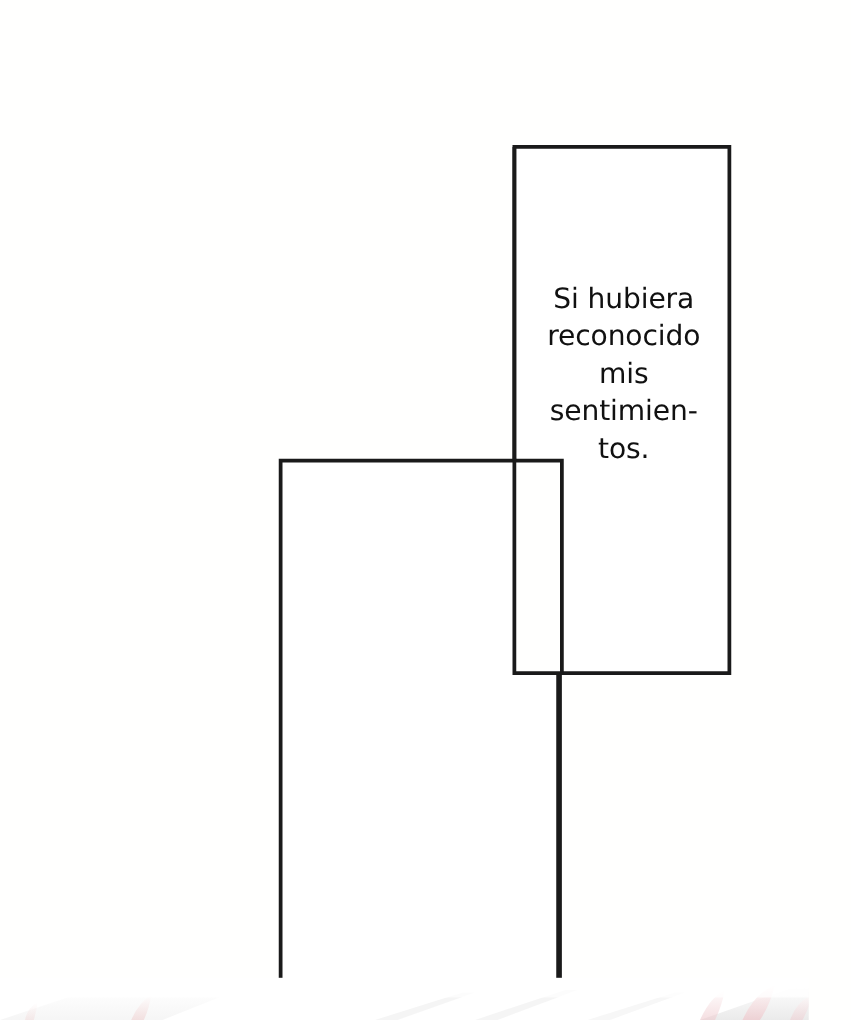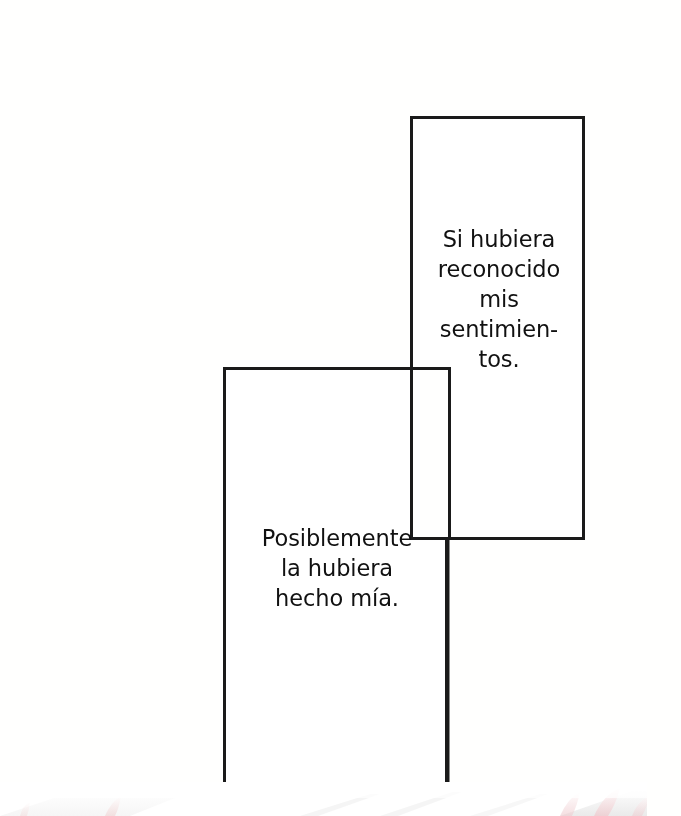--- a/index.html
+++ b/index.html
@@ -93,23 +93,20 @@
       <line x1="448" y1="538.5" x2="448" y2="784.5" stroke="#1a1a1a" stroke-width="3"></line>
     </svg>
   </div>
 
   <div class="panel-text upper">Si hubiera
 reconocido
 mis
 sentimien-
 tos.</div>
 
-  <div class="panel-text lower">Posiblemente
-la hubiera
-hecho mía.</div>
 
   <div class="bleed-strip">
     <svg class="bleed-svg" width="681" height="34" viewBox="0 0 681 34" xmlns="http://www.w3.org/2000/svg">
       <defs>
         <linearGradient id="bleedGrey" x1="0" y1="0" x2="0" y2="1">
           <stop offset="0%" stop-color="#ffffff"></stop>
           <stop offset="100%" stop-color="#d9d9d9"></stop>
         </linearGradient>
         <linearGradient id="bleedPinkL" x1="0" y1="0" x2="0" y2="1">
           <stop offset="0%" stop-color="#ffffff"></stop>

